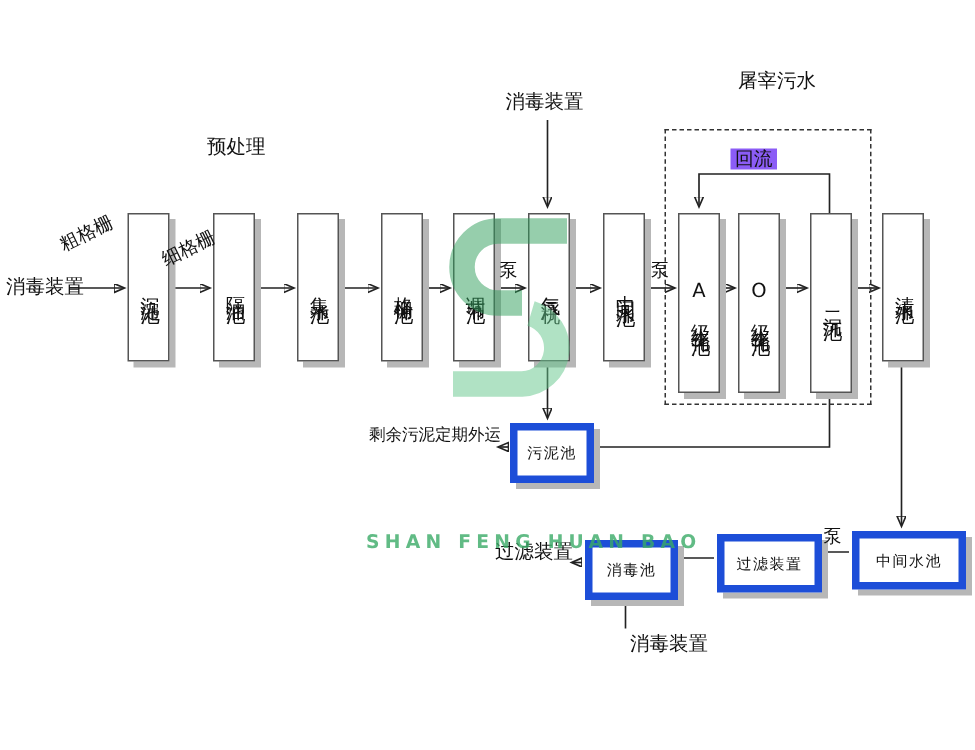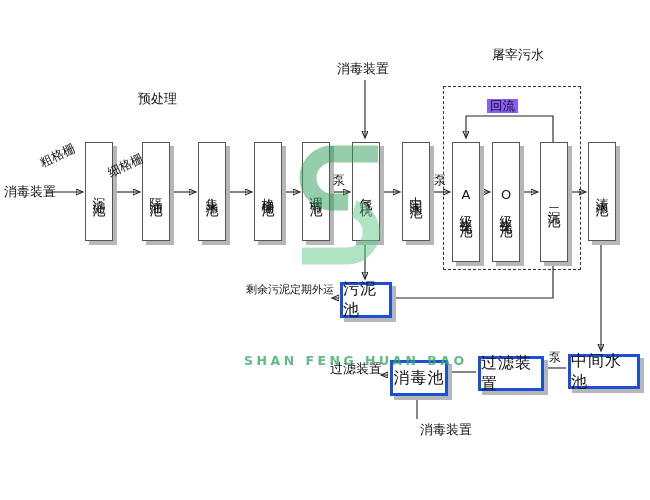--- a/index.html
+++ b/index.html
@@ -9,24 +9,24 @@
     overflow:hidden;
   }
   .tank {
     position:absolute; width:26px; background:#fff; border:1px solid #555;
     box-shadow:4px 4px 0 #b7b7b7;
     writing-mode:vertical-rl; text-orientation:upright;
     display:flex; align-items:center; justify-content:center;
     font-size:13px; letter-spacing:3px; line-height:1; z-index:2;
   }
   .hbox {
-    position:absolute; background:#fff; border:3px solid #1d4ed8;
+    position:absolute; background:#fff; border:5px solid #1d4ed8;
     box-shadow:4px 4px 0 #b7b7b7;
     display:flex; align-items:center; justify-content:center;
-    font-size:16px; z-index:2; letter-spacing:1px;
+    font-size:10px; z-index:2; letter-spacing:1px;
   }
   .lbl { position:absolute; font-size:13px; white-space:nowrap; z-index:3; line-height:1.15; }
   .screen { font-size:12.5px; transform:rotate(-26deg); transform-origin:left bottom; }
   .pump { font-size:12px; }
   .refluxlbl { background:#8b5cf6; padding:0 3px; font-size:12.5px; }
   .dashed { position:absolute; border:1.6px dashed #333; z-index:1; background:transparent; }
   svg.wires { position:absolute; left:0; top:0; z-index:1; }
   svg.wires path { stroke:#222; stroke-width:1.1; fill:none; }
   .wm { position:absolute; pointer-events:none; z-index:5; }
   .wm-logo { left:290px; top:124px; opacity:.5; }

